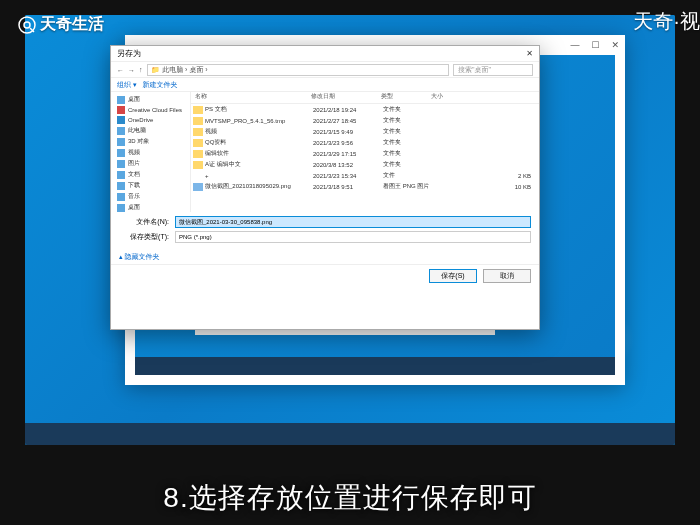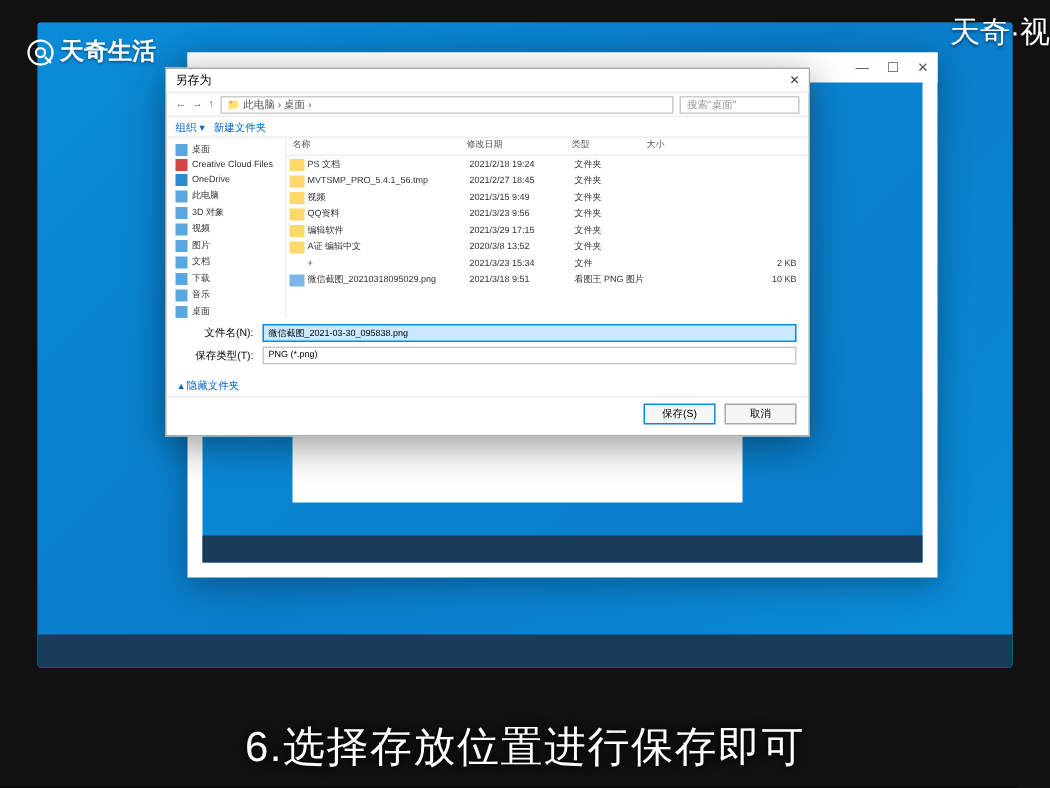--- a/index.html
+++ b/index.html
@@ -13,21 +13,21 @@
     .desktop-bg::after { content: ""; position: absolute; right: 40px; bottom: 60px; width: 120px; height: 80px; background: radial-gradient(ellipse at center, rgba(255,255,255,0.3) 0%, transparent 70%); transform: rotate(-10deg); }
     
     
     .snip-preview { position: absolute; left: 100px; top: 20px; width: 500px; height: 350px; background: #fff; box-shadow: 0 4px 20px rgba(0,0,0,0.3); }
     .snip-titlebar { height: 20px; background: #fff; display: flex; align-items: center; justify-content: flex-end; padding: 0 6px; gap: 12px; font-size: 9px; color: #555; }
     .snip-content { position: absolute; top: 20px; left: 10px; right: 10px; bottom: 10px; background: linear-gradient(135deg, #0a8cd8 0%, #0a7bc8 100%); }
     .snip-inner { position: absolute; left: 60px; top: 130px; width: 300px; height: 150px; background: #fff; }
     .snip-taskbar { position: absolute; bottom: 0; left: 0; right: 0; height: 18px; background: #1a3a5a; }
     
     
-    .dialog { position: absolute; left: 85px; top: 30px; width: 430px; height: 246px; background: #fff; border: 1px solid #aaa; box-shadow: 0 6px 24px rgba(0,0,0,0.4); font-size: 8px; }
+    .dialog { position: absolute; left: 85px; top: 30px; width: 430px; height: 285px; background: #fff; border: 1px solid #aaa; box-shadow: 0 6px 24px rgba(0,0,0,0.4); font-size: 8px; }
     .dialog-title { height: 16px; background: #fff; display: flex; align-items: center; padding: 0 6px; border-bottom: 1px solid #eee; }
     .dialog-title span { font-size: 8px; }
     .dialog-close { margin-left: auto; font-size: 10px; color: #333; }
     .dialog-nav { height: 16px; display: flex; align-items: center; padding: 0 6px; gap: 4px; border-bottom: 1px solid #eee; font-size: 7px; color: #555; }
     .breadcrumb { flex: 1; border: 1px solid #ccc; height: 12px; padding: 0 4px; display: flex; align-items: center; }
     .search-box { width: 80px; border: 1px solid #ccc; height: 12px; padding: 0 4px; display: flex; align-items: center; color: #999; }
     .dialog-toolbar { height: 14px; display: flex; align-items: center; padding: 0 6px; gap: 6px; font-size: 7px; color: #06c; border-bottom: 1px solid #eee; }
     .dialog-body { display: flex; height: 120px; }
     .sidebar { width: 80px; border-right: 1px solid #eee; padding: 2px 4px; overflow: hidden; }
     .sidebar-item { display: flex; align-items: center; gap: 3px; padding: 1px 2px; font-size: 6px; color: #333; white-space: nowrap; }
@@ -52,21 +52,21 @@
     .footer-input { flex: 1; border: 1px solid #0a8cd8; height: 12px; padding: 0 3px; background: #cce8ff; font-size: 6px; display: flex; align-items: center; }
     .footer-select { flex: 1; border: 1px solid #ccc; height: 12px; padding: 0 3px; font-size: 6px; display: flex; align-items: center; }
     .dialog-buttons { display: flex; justify-content: flex-end; gap: 6px; padding: 4px 8px; border-top: 1px solid #eee; }
     .btn { width: 48px; height: 14px; border: 1px solid #aaa; background: #f5f5f5; font-size: 7px; display: flex; align-items: center; justify-content: center; }
     .btn-primary { border-color: #0a8cd8; }
     .hide-folders { font-size: 7px; color: #06c; padding: 2px 8px; }
     
     .taskbar { position: absolute; bottom: 0; left: 0; right: 0; height: 22px; background: #1a3a5a; }
     
     
-    .brand-tl { position: absolute; left: 18px; top: 24px; color: #fff; font-size: 16px; font-weight: 600; display: flex; align-items: center; gap: 4px; text-shadow: 0 1px 2px rgba(0,0,0,0.5); }
+    .brand-tl { position: absolute; left: 18px; top: 14px; color: #fff; font-size: 16px; font-weight: 600; display: flex; align-items: center; gap: 4px; text-shadow: 0 1px 2px rgba(0,0,0,0.5); }
     .brand-tr { position: absolute; right: 0; top: 8px; color: #fff; font-size: 20px; font-weight: 500; text-shadow: 0 1px 2px rgba(0,0,0,0.5); text-align: center; }
     .caption { position: absolute; left: 0; right: 0; bottom: 8px; text-align: center; color: #fff; font-size: 28px; font-weight: 400; text-shadow: 0 0 4px rgba(0,0,0,0.8), 0 0 8px rgba(0,0,0,0.6); letter-spacing: 1px; }
   </style>
 </head>
 <body>
 
 <div class="monitor-frame">
   <div class="monitor-screen">
     <div class="desktop-bg"></div>
 
@@ -235,13 +235,13 @@
 
 <div class="brand-tl">
   <svg width="18" height="18" viewBox="0 0 18 18">
       <circle cx="9" cy="9" r="8" fill="none" stroke="#fff" stroke-width="1.5"></circle>
       <circle cx="9" cy="9" r="3" fill="none" stroke="#fff" stroke-width="1.5"></circle>
       <line x1="12" y1="12" x2="16" y2="16" stroke="#fff" stroke-width="1.5"></line>
     </svg>
   <span>天奇生活</span>
 </div>
 <div class="brand-tr">天奇·视</div>
-<div class="caption">6.选择存放位置进行保存即可</div>
+<div class="caption">8.选择存放位置进行保存即可</div>
 
 </body></html>

